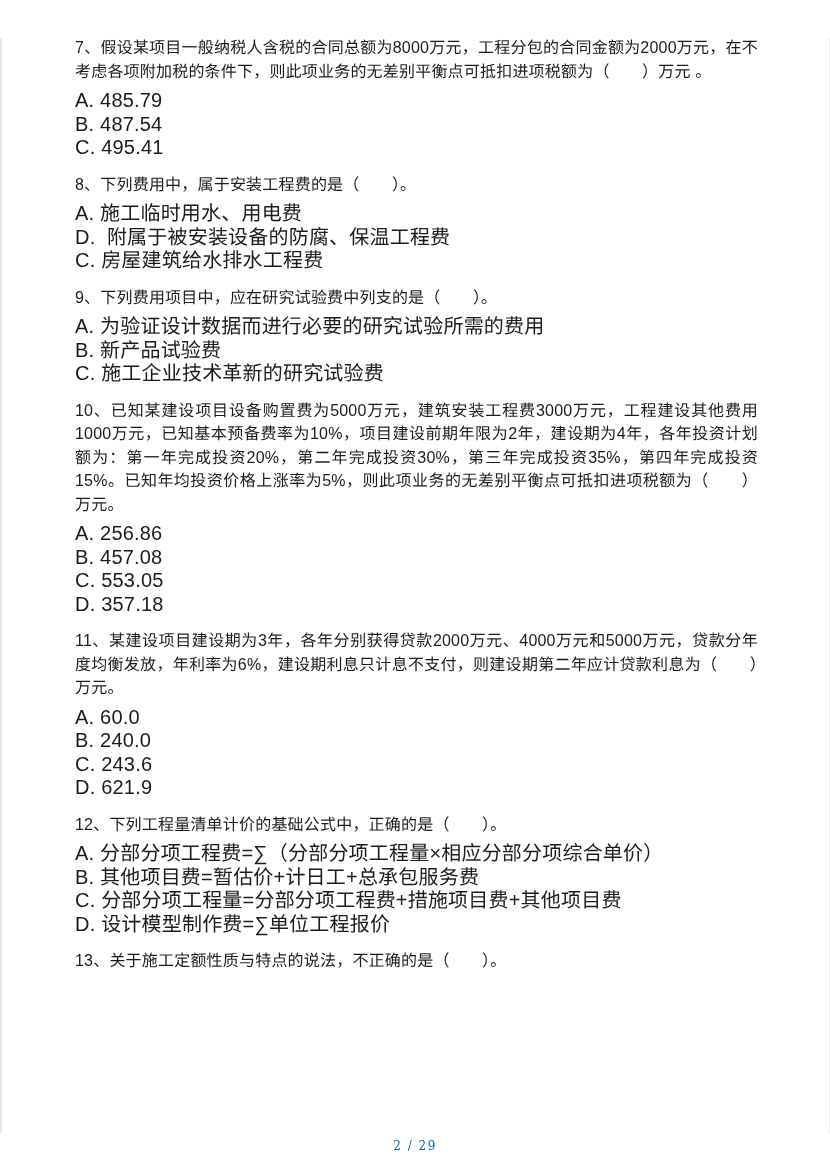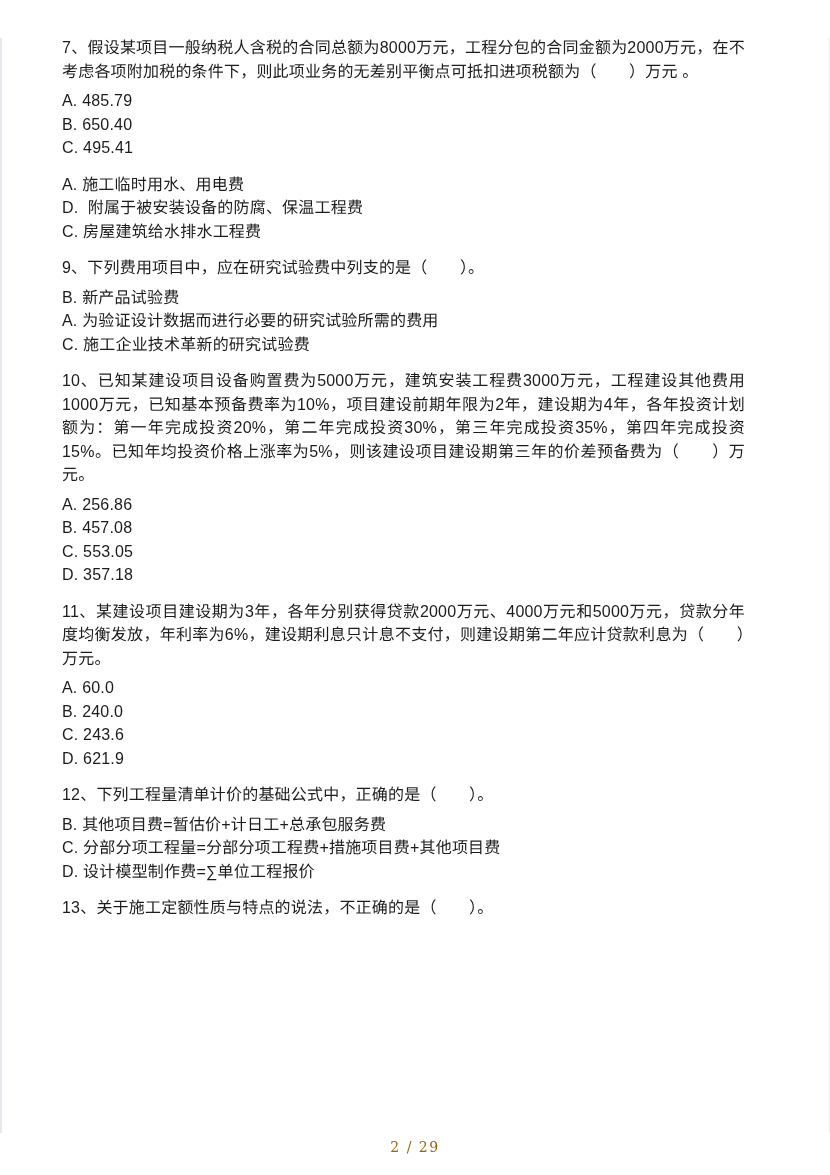--- a/index.html
+++ b/index.html
@@ -20,98 +20,100 @@
     position: absolute;
     top: 38px;
     height: 1095px;
     background: #e7e7ee;
   }
   .edge-line.left  { left: 0;  width: 2px; }
   .edge-line.right { right: 0; width: 1px; background: #ececf2; }
 
   .content {
     position: absolute;
-    left: 62px;
+    left: 75px;
     top: 36px;
     width: 683px;
   }
   .question-block {
     margin: 0 0 13px 0;
   }
   .question-stem {
     margin: 0 0 6px 0;
     font-size: 16px;
     line-height: 23.5px;
     text-align: justify;
     letter-spacing: 0.2px;
   }
   .option-line {
-    font-size: 16px;
+    font-size: 20px;
     line-height: 23.5px;
     white-space: pre-wrap;
     letter-spacing: 0.2px;
   }
   .page-footer {
     position: absolute;
     top: 1139px;
     left: 0;
     width: 100%;
     text-align: center;
     font-family: "DejaVu Serif", "Liberation Serif", serif;
-    font-size: 14px;
-    color: #a16207;
+    font-size: 12px;
+    color: #0369a1;
     letter-spacing: 1.5px;
   }
 </style>
 </head>
 <body>
 
 <div class="edge-line left"></div>
 <div class="edge-line right"></div>
 
 <div class="content">
 
   <section class="question-block">
     <p class="question-stem"><span>7、</span><span>假设某项目一般纳税人含税的合同总额为8000万元，工程分包的合同金额为2000万元，在不考虑各项附加税的条件下，则此项业务的无差别平衡点可抵扣进项税额为（　　）万元 。</span></p>
     <div class="option-line">A. 485.79</div>
-    <div class="option-line">B. 650.40</div>
+    <div class="option-line">B. 487.54</div>
     <div class="option-line">C. 495.41</div>
   </section>
 
   <section class="question-block">
+    <p class="question-stem"><span>8、</span><span>下列费用中，属于安装工程费的是（　　）。</span></p>
     <div class="option-line">A. 施工临时用水、用电费</div>
     <div class="option-line">D.  附属于被安装设备的防腐、保温工程费</div>
     <div class="option-line">C. 房屋建筑给水排水工程费</div>
   </section>
 
   <section class="question-block">
     <p class="question-stem"><span>9、</span><span>下列费用项目中，应在研究试验费中列支的是（　　）。</span></p>
+    <div class="option-line">A. 为验证设计数据而进行必要的研究试验所需的费用</div>
     <div class="option-line">B. 新产品试验费</div>
-    <div class="option-line">A. 为验证设计数据而进行必要的研究试验所需的费用</div>
     <div class="option-line">C. 施工企业技术革新的研究试验费</div>
   </section>
 
   <section class="question-block">
-    <p class="question-stem"><span>10、</span><span>已知某建设项目设备购置费为5000万元，建筑安装工程费3000万元，工程建设其他费用1000万元，已知基本预备费率为10%，项目建设前期年限为2年，建设期为4年，各年投资计划额为：第一年完成投资20%，第二年完成投资30%，第三年完成投资35%，第四年完成投资15%。已知年均投资价格上涨率为5%，则该建设项目建设期第三年的价差预备费为（　　）万元。</span></p>
+    <p class="question-stem"><span>10、</span><span>已知某建设项目设备购置费为5000万元，建筑安装工程费3000万元，工程建设其他费用1000万元，已知基本预备费率为10%，项目建设前期年限为2年，建设期为4年，各年投资计划额为：第一年完成投资20%，第二年完成投资30%，第三年完成投资35%，第四年完成投资15%。已知年均投资价格上涨率为5%，则此项业务的无差别平衡点可抵扣进项税额为（　　）万元。</span></p>
     <div class="option-line">A. 256.86</div>
     <div class="option-line">B. 457.08</div>
     <div class="option-line">C. 553.05</div>
     <div class="option-line">D. 357.18</div>
   </section>
 
   <section class="question-block">
     <p class="question-stem"><span>11、</span><span>某建设项目建设期为3年，各年分别获得贷款2000万元、4000万元和5000万元，贷款分年度均衡发放，年利率为6%，建设期利息只计息不支付，则建设期第二年应计贷款利息为（　　）万元。</span></p>
     <div class="option-line">A. 60.0</div>
     <div class="option-line">B. 240.0</div>
     <div class="option-line">C. 243.6</div>
     <div class="option-line">D. 621.9</div>
   </section>
 
   <section class="question-block">
     <p class="question-stem"><span>12、</span><span>下列工程量清单计价的基础公式中，正确的是（　　）。</span></p>
+    <div class="option-line">A. 分部分项工程费=∑（分部分项工程量×相应分部分项综合单价）</div>
     <div class="option-line">B. 其他项目费=暂估价+计日工+总承包服务费</div>
     <div class="option-line">C. 分部分项工程量=分部分项工程费+措施项目费+其他项目费</div>
     <div class="option-line">D. 设计模型制作费=∑单位工程报价</div>
   </section>
 
   <section class="question-block">
     <p class="question-stem"><span>13、</span><span>关于施工定额性质与特点的说法，不正确的是（　　）。</span></p>
   </section>
 
 </div>

